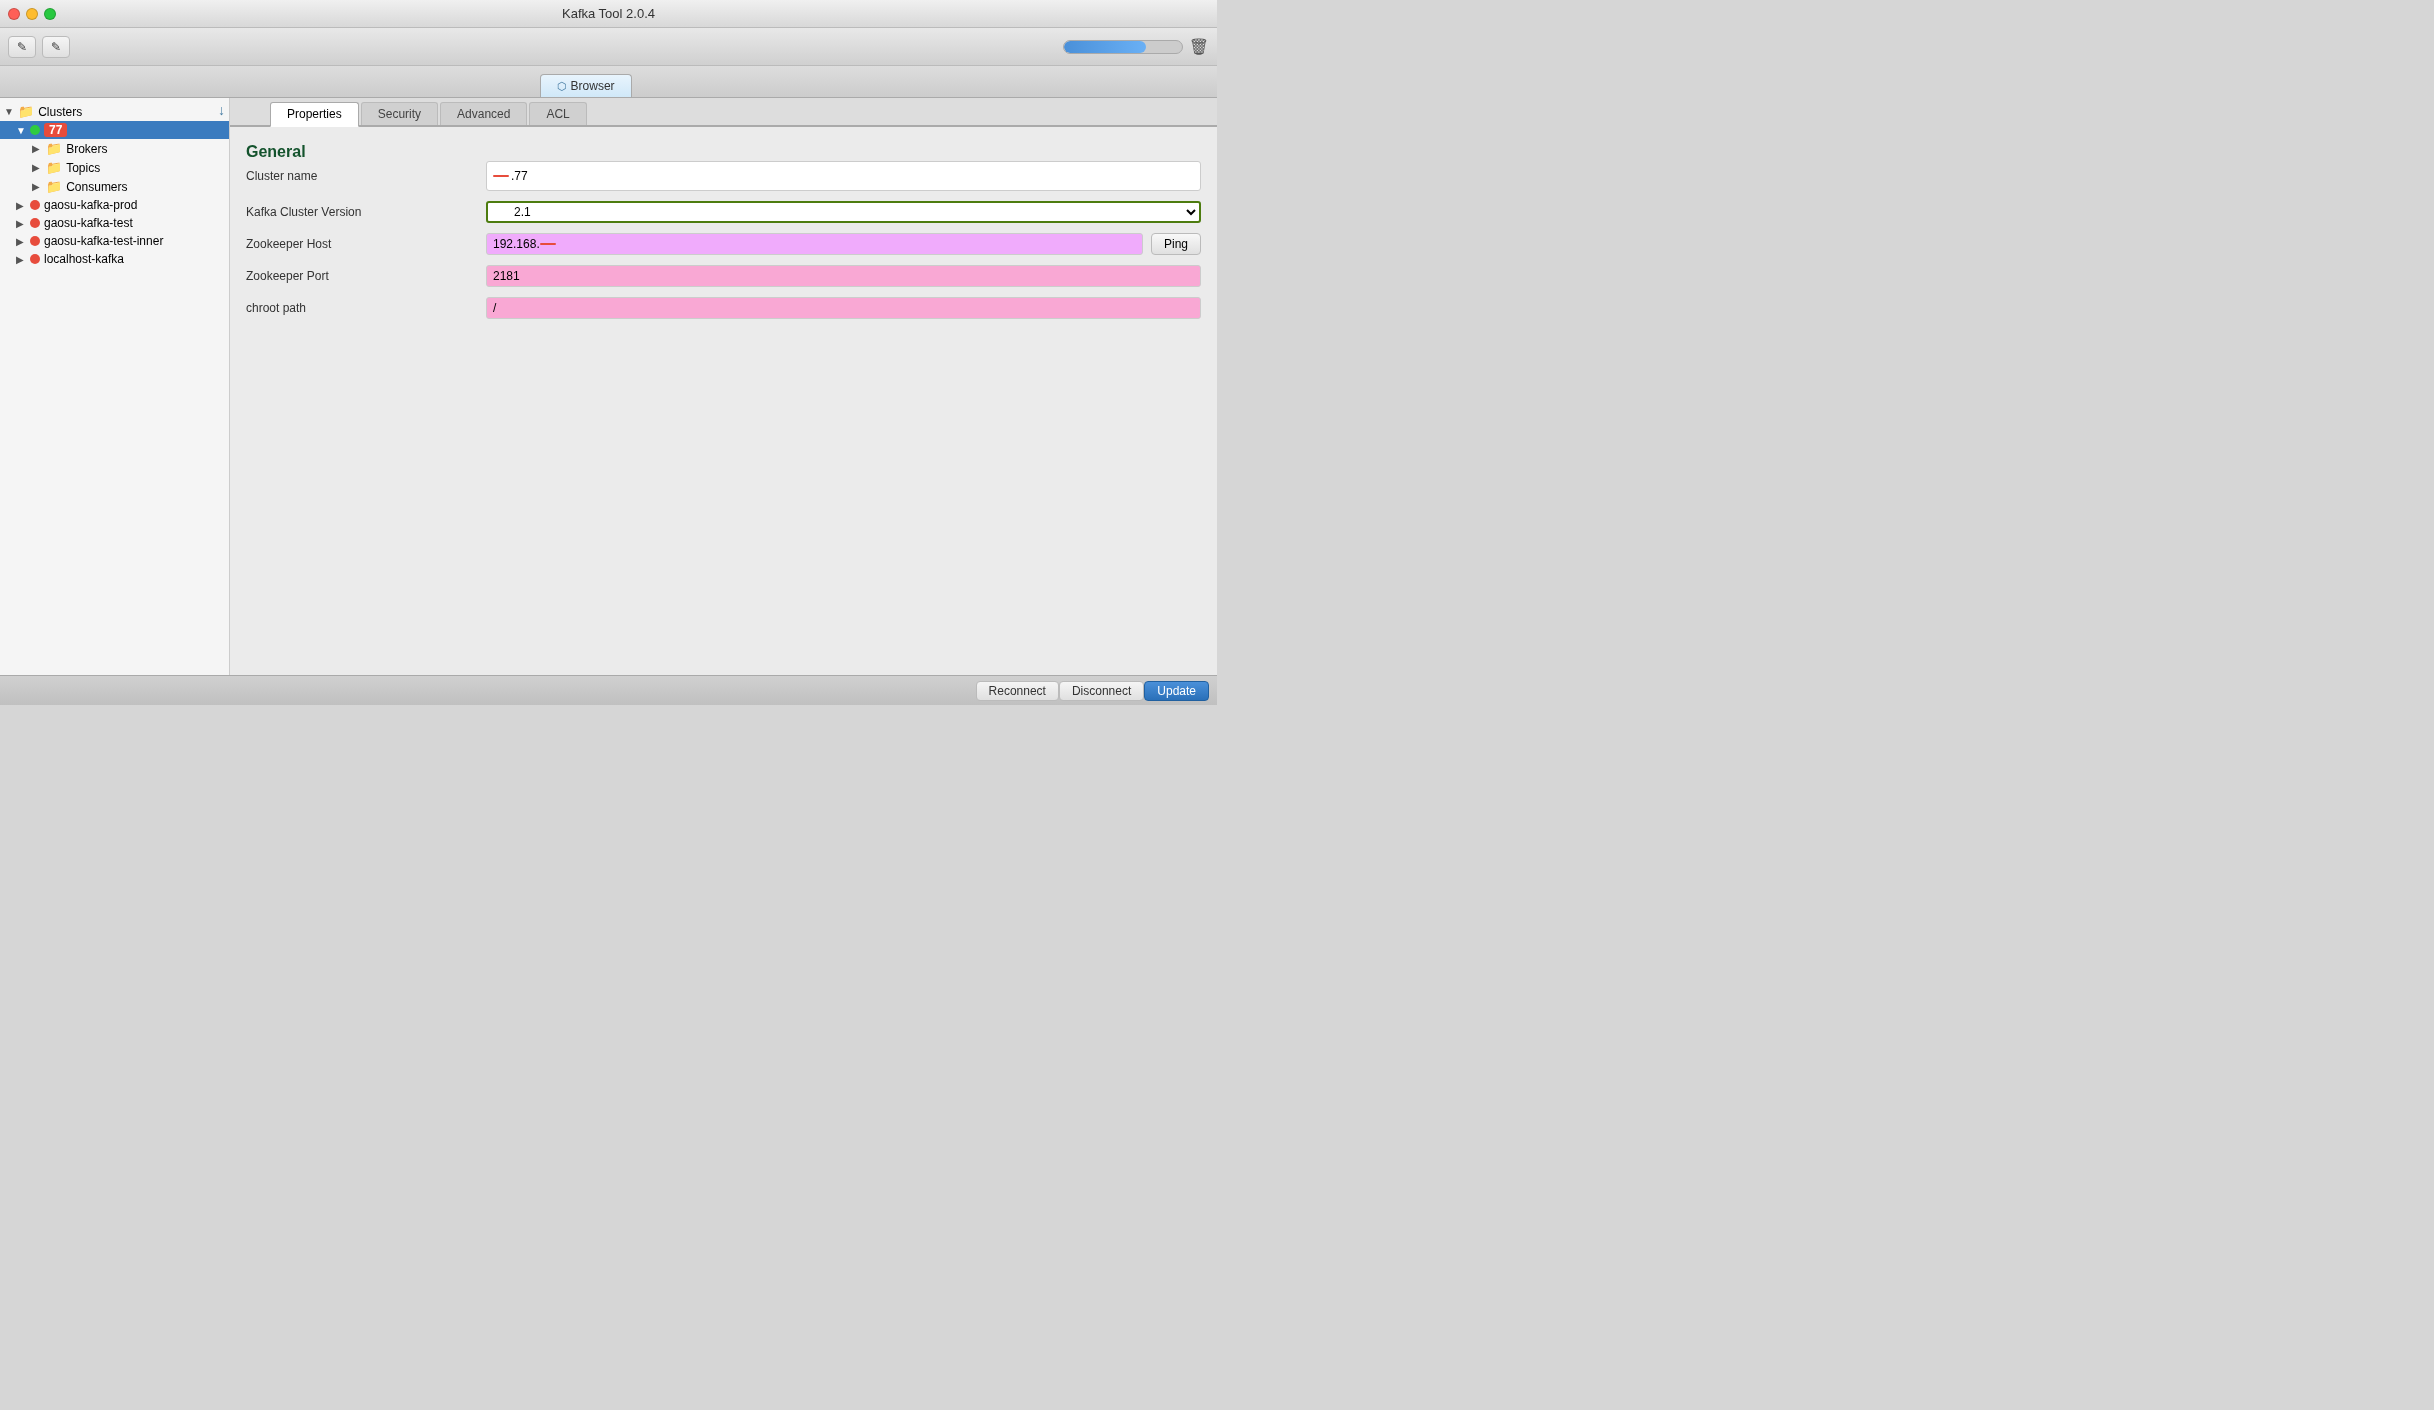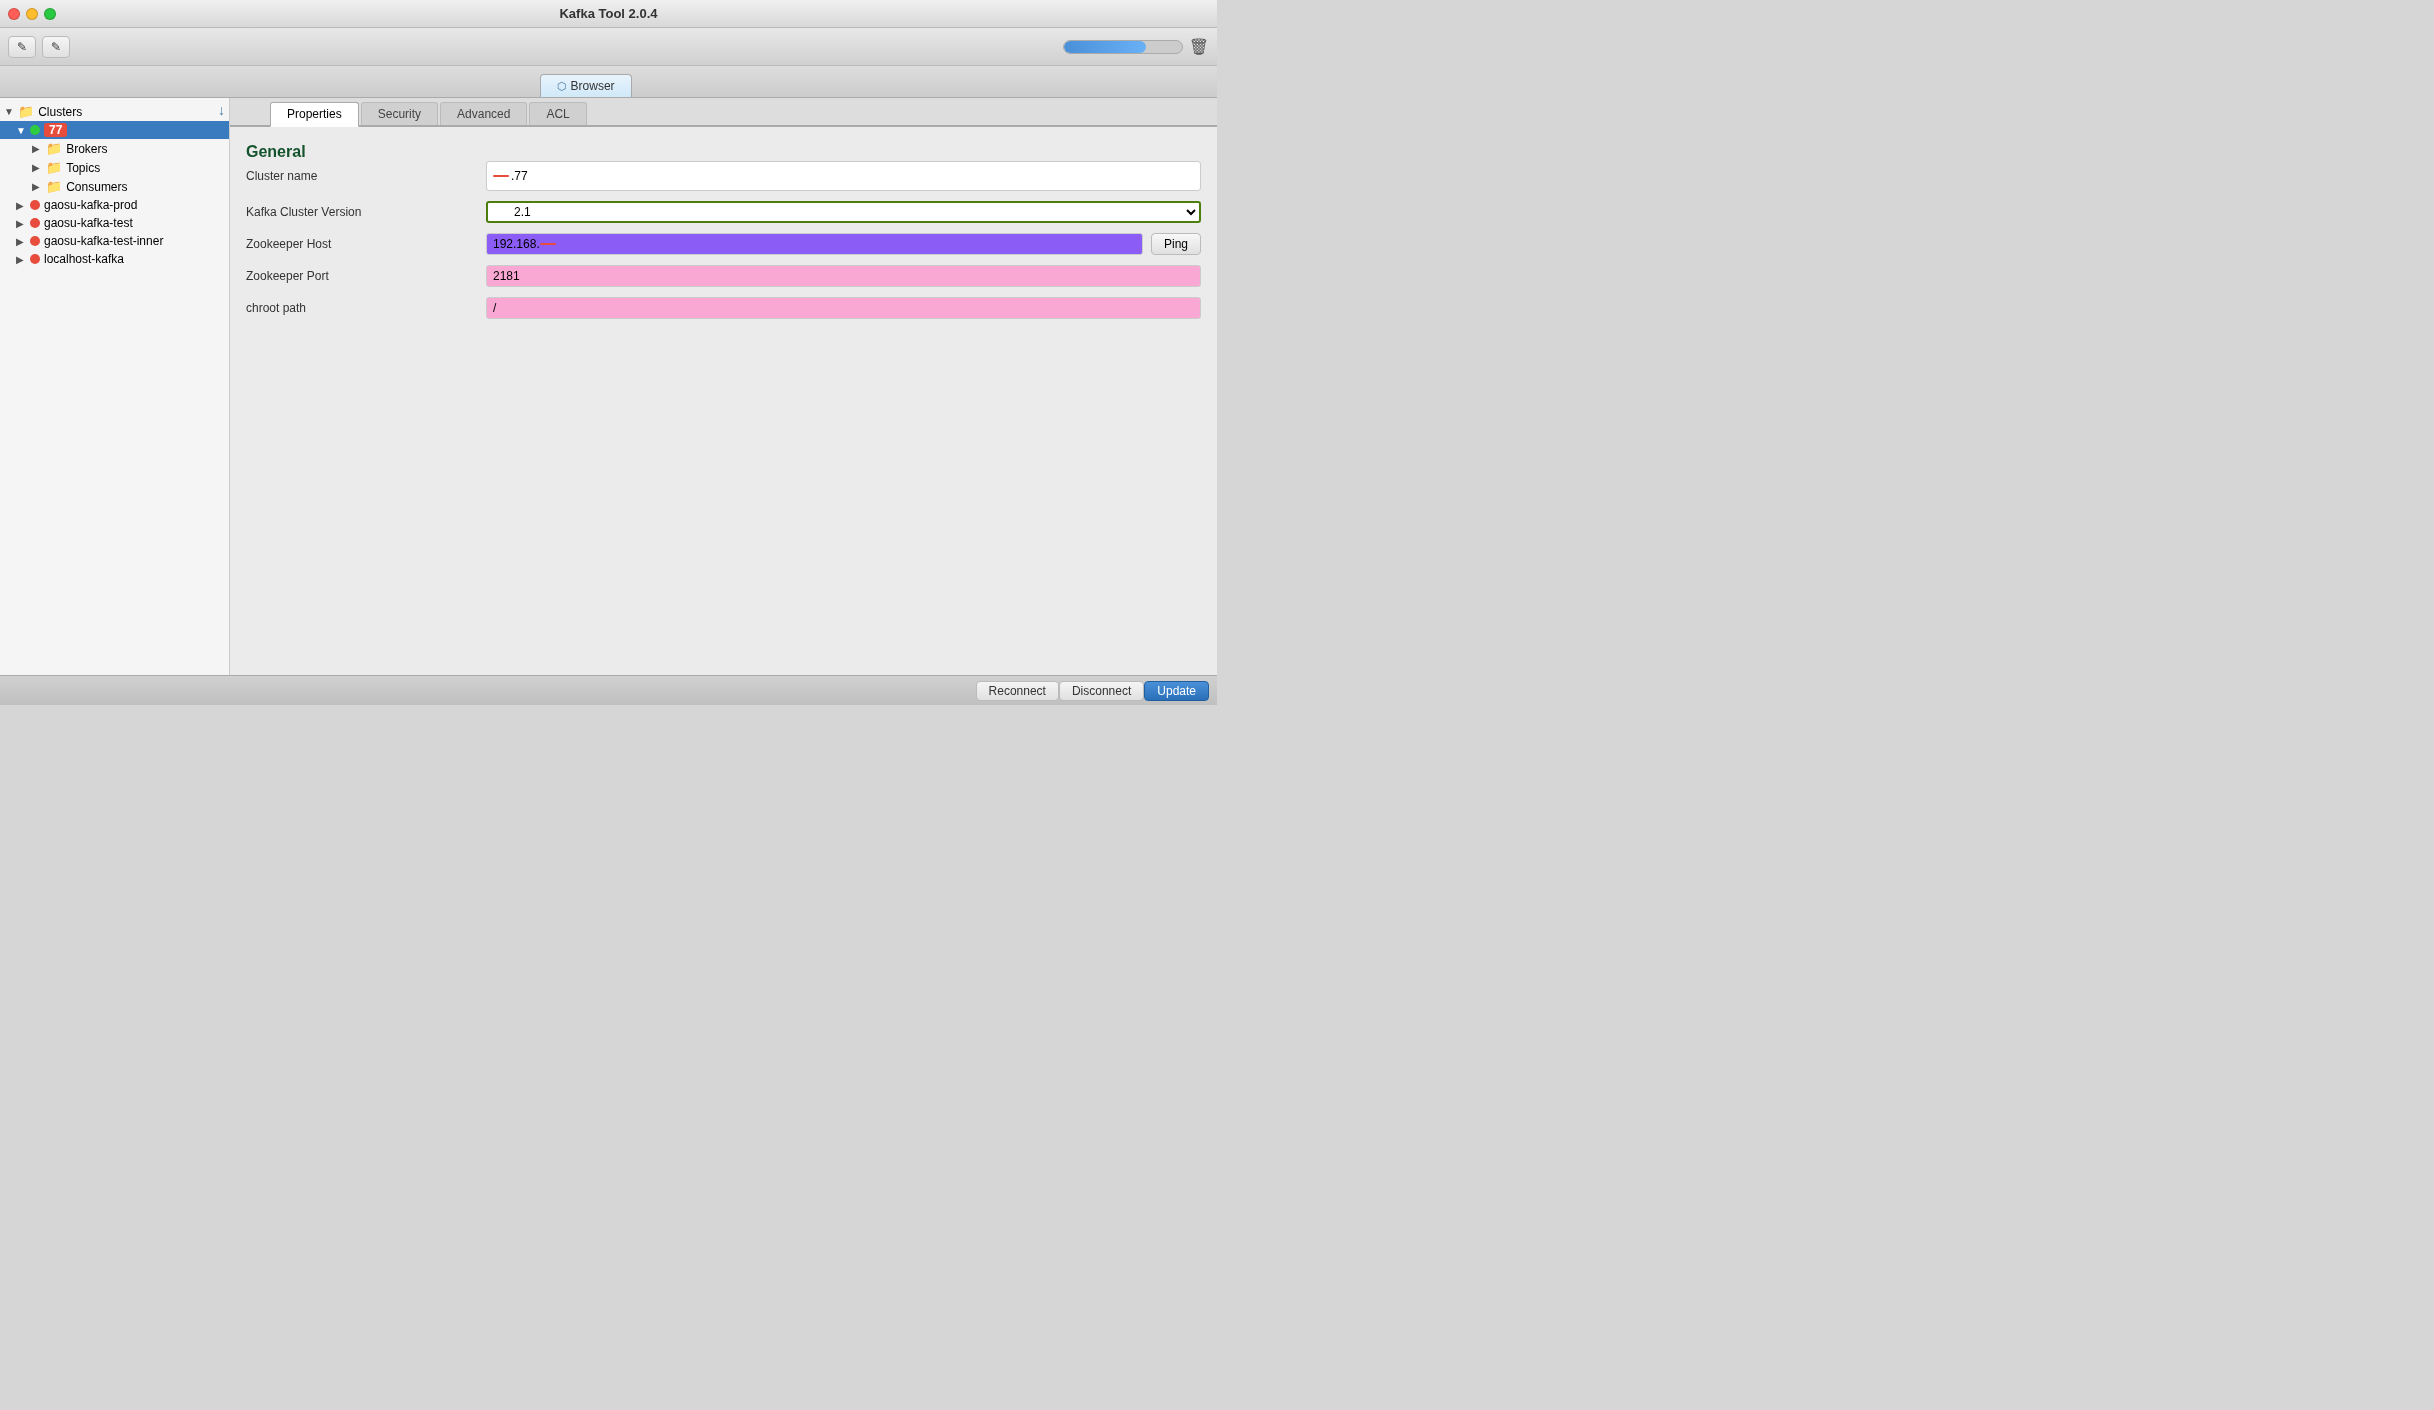--- a/index.html
+++ b/index.html
@@ -33,21 +33,21 @@
       width: 12px; height: 12px;
       border-radius: 50%;
       border: 1px solid rgba(0,0,0,0.2);
       cursor: pointer;
     }
     .tb-close { background: #ff5f57; }
     .tb-min { background: #febc2e; }
     .tb-max { background: #28c840; }
     .title-text {
       font-size: 13px;
-      font-weight: 700;
+      font-weight: 400;
       color: #333;
     }
 
     
     .toolbar {
       background: linear-gradient(to bottom, #e8e8e8, #d0d0d0);
       height: 38px;
       display: flex;
       align-items: center;
       padding: 0 8px;
@@ -278,21 +278,21 @@
       padding: 0 6px;
       font-size: 12px;
       display: flex;
       align-items: center;
     }
     .zk-host-wrapper {
       flex: 1;
       height: 22px;
       border: 1px solid #ccc;
       border-radius: 3px;
-      background: #8b5cf6;
+      background: #f0abfc;
       padding: 0 6px;
       font-size: 12px;
       display: flex;
       align-items: center;
     }
     .ping-btn {
       background: linear-gradient(to bottom, #f8f8f8, #e0e0e0);
       border: 1px solid #bbb;
       border-radius: 4px;
       padding: 2px 12px;

